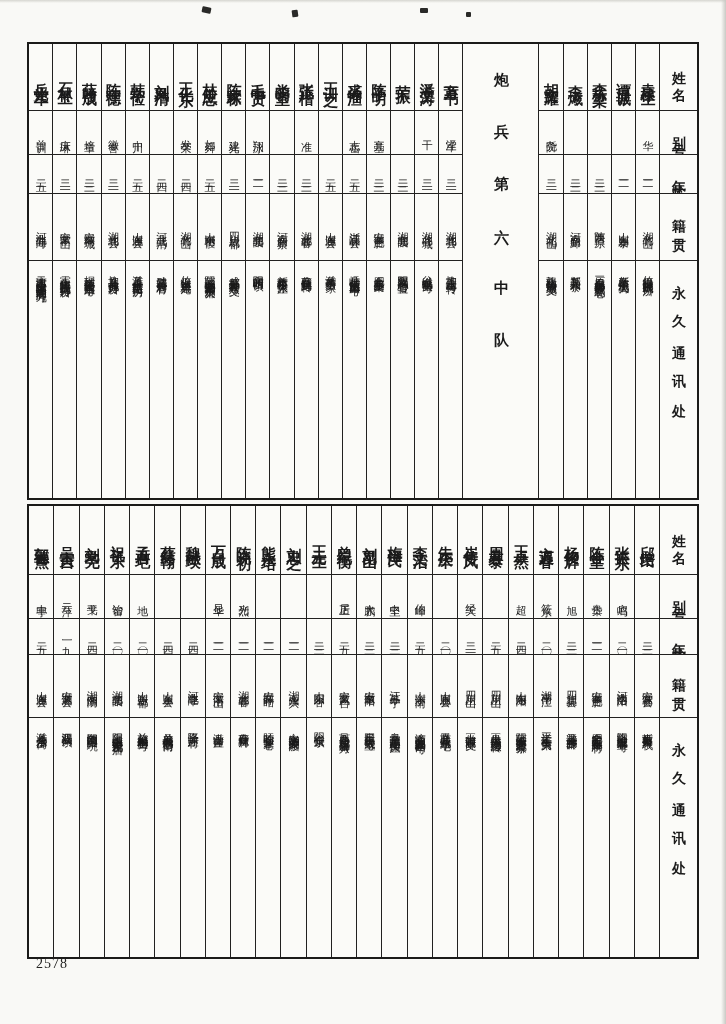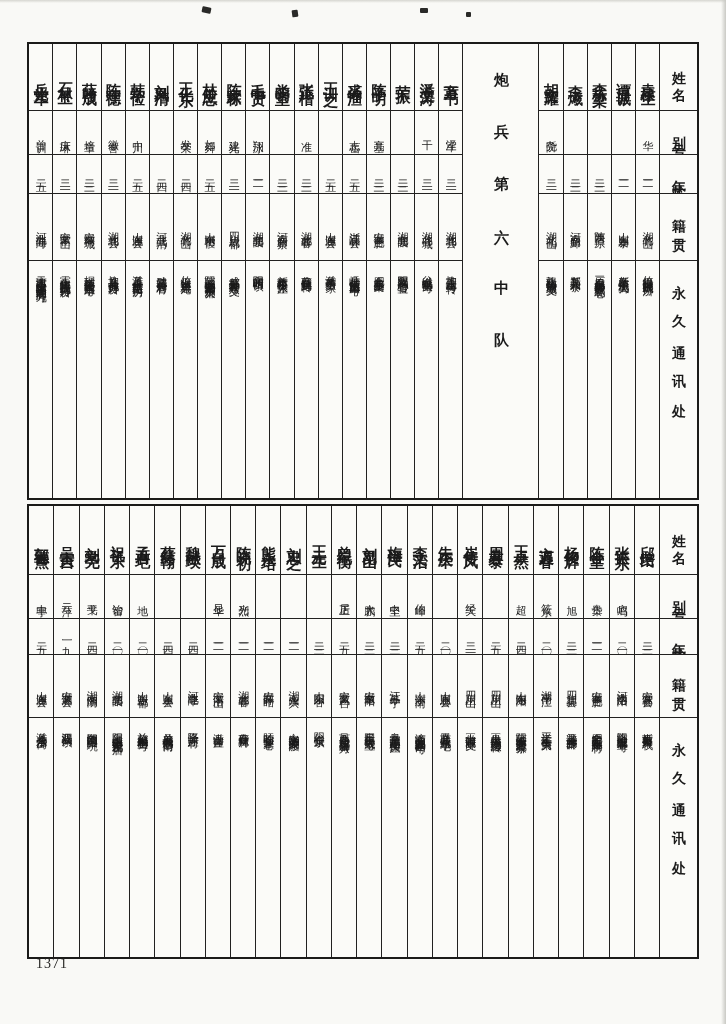--- a/index.html
+++ b/index.html
@@ -885,14 +885,14 @@
         </div>
         <div class="cell c-origin">
           <div class="vtext origin-t">山东潍县</div>
         </div>
         <div class="cell c-addr">
           <div class="vtext addr-t">潍县东乡治浑街</div>
         </div>
       </div>
     </div>
 
-  <div class="page-number">1371</div>
+  <div class="page-number">2578</div>
 </div>
 
 </body></html>

